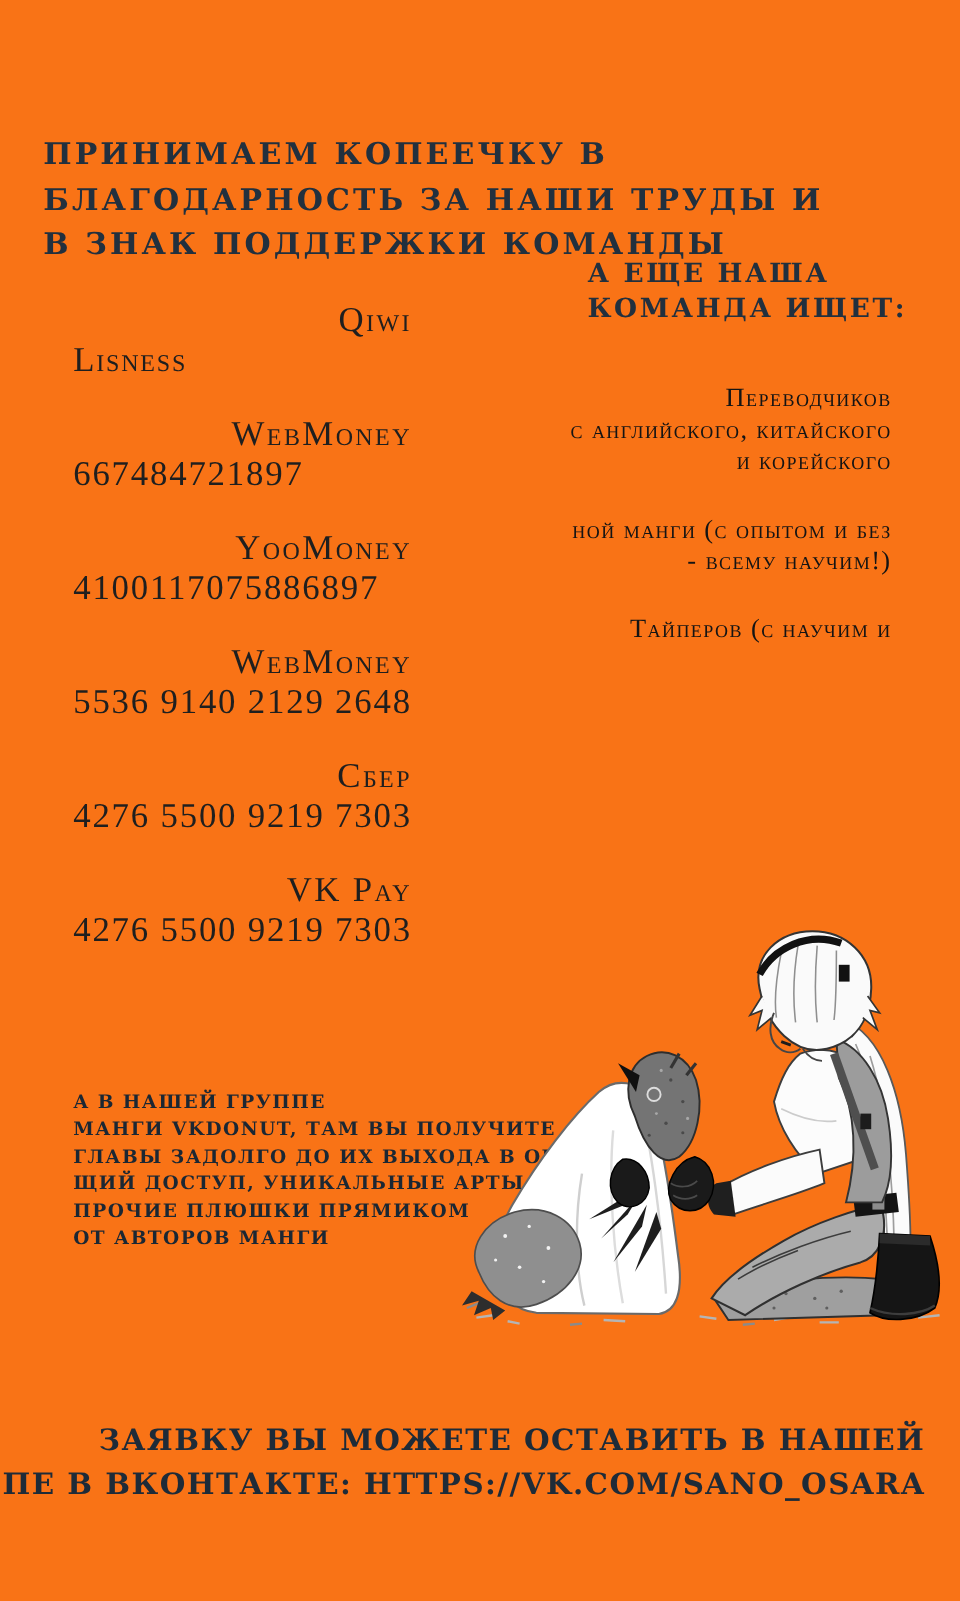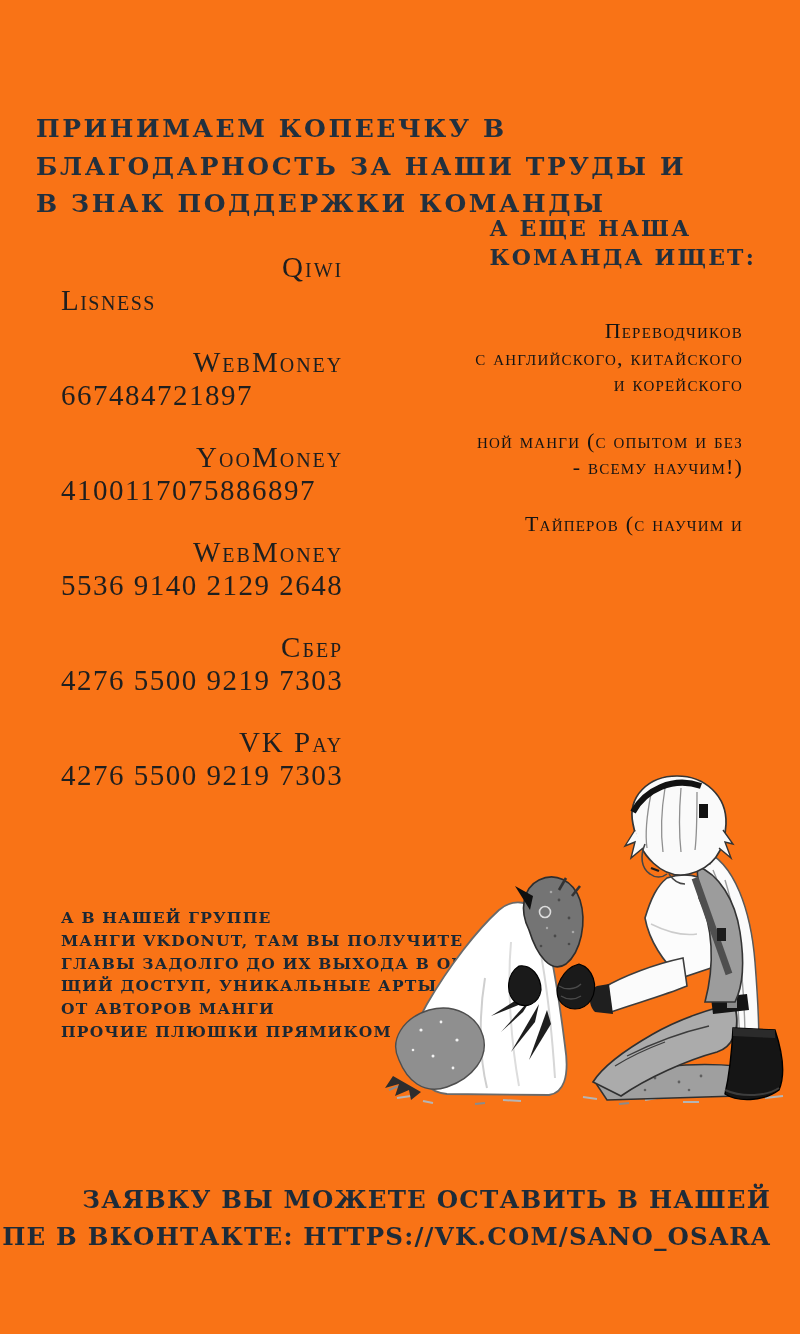--- a/index.html
+++ b/index.html
@@ -98,22 +98,22 @@
       </div>
       <div class="recruit-bar"></div>
     </div>
   </div>
 
   <div class="note slab">
     <div>А В НАШЕЙ ГРУППЕ</div>
     <div>МАНГИ VKDONUT, ТАМ ВЫ ПОЛУЧИТЕ</div>
     <div>ГЛАВЫ ЗАДОЛГО ДО ИХ ВЫХОДА В ОБ-</div>
     <div>ЩИЙ ДОСТУП, УНИКАЛЬНЫЕ АРТЫ И</div>
+    <div>ПРОЧИЕ ПЛЮШКИ ПРЯМИКОМ</div>
     <div>ОТ АВТОРОВ МАНГИ</div>
-    <div>ПРОЧИЕ ПЛЮШКИ ПРЯМИКОМ</div>
   </div>
 
   <svg class="illustration" viewBox="0 0 412 348">
 
     <g stroke="#b5b5b5" stroke-width="2" fill="none">
       <path d="M14 338 l14 -2 M40 341 l10 2 M120 340 l18 1 M200 337 l14 2 M262 340 l12 -2 M300 342 l16 0 M352 330 l20 4 M382 338 l18 -2 M330 322 c6 -4 14 -2 18 2"></path>
       <path d="M6 330 l10 -4 M92 344 l10 -1 M236 344 l10 -1" stroke="#8b8b8b"></path>
     </g>
 
     <g>

